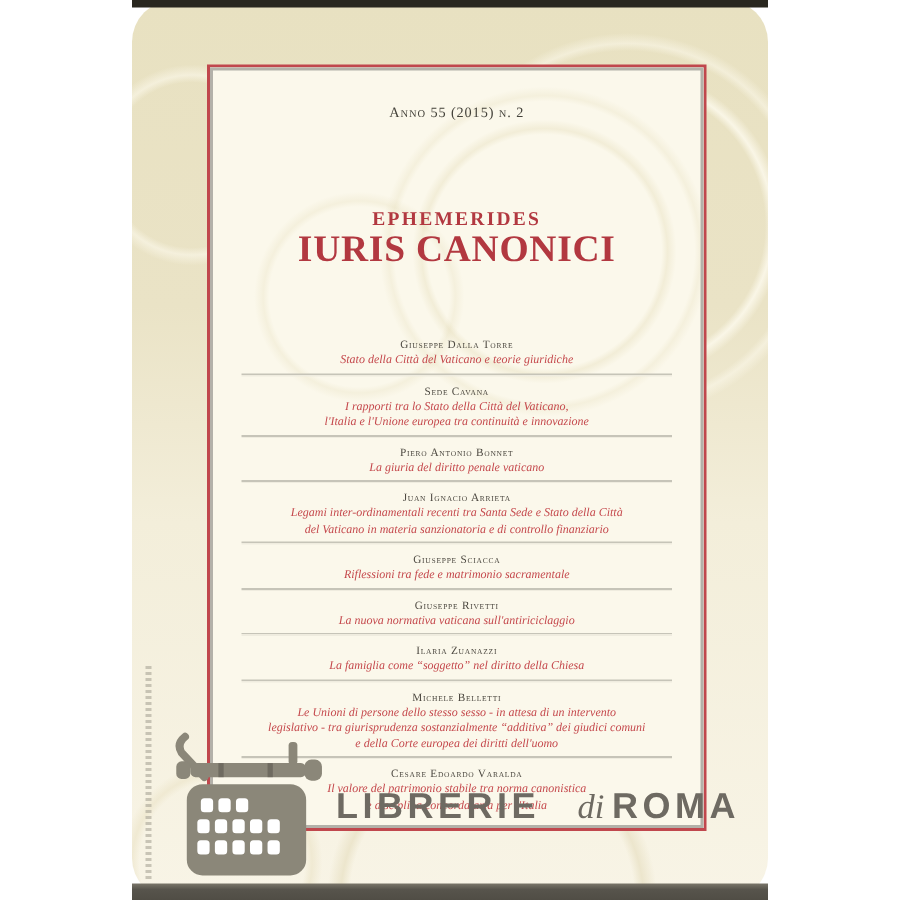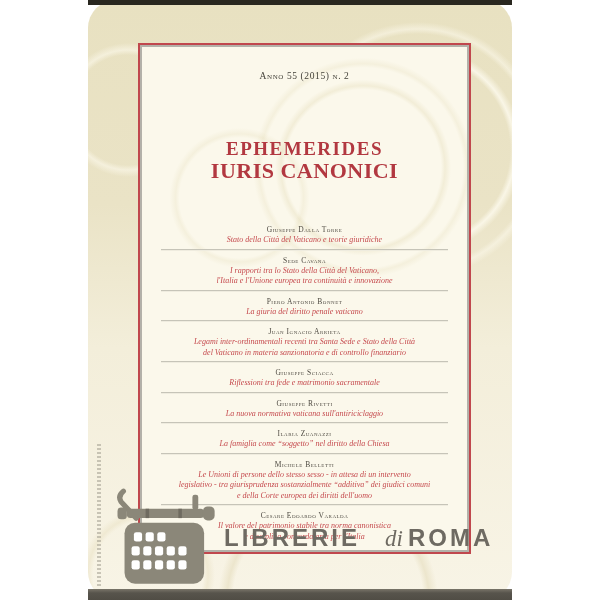--- a/index.html
+++ b/index.html
@@ -27,22 +27,22 @@
   .frame-inner{position:absolute;inset:0;border:2px solid #b3b1a9;background:#fbf8eb;}
   .frame-inner::before{content:"";position:absolute;inset:0;pointer-events:none;
     background-image:
       radial-gradient(circle at 68% 24%, rgba(222,212,170,0) 78px, rgba(222,212,170,.30) 82px, rgba(222,212,170,0) 88px, rgba(222,212,170,0) 100px, rgba(222,212,170,.22) 104px, rgba(222,212,170,0) 110px),
       radial-gradient(circle at 30% 30%, rgba(222,212,170,0) 60px, rgba(222,212,170,.22) 64px, rgba(222,212,170,0) 70px);}
 
   .inner-content{position:relative;width:100%;height:100%;}
   .issue-label{position:absolute;top:24px;width:100%;text-align:center;
     font-size:9.5px;font-variant:small-caps;letter-spacing:.6px;color:#44423a;}
   .journal-title{position:absolute;top:92px;width:100%;text-align:center;color:#b23840;line-height:1;}
-  .jt1{font-size:19px;font-weight:bold;letter-spacing:1.5px;}
-  .jt2{font-size:22px;font-weight:bold;letter-spacing:.5px;margin-top:2px;}
+  .jt1{font-size:13px;font-weight:bold;letter-spacing:1.5px;}
+  .jt2{font-size:25px;font-weight:bold;letter-spacing:.5px;margin-top:2px;}
 
   .toc{position:absolute;top:177px;left:10px;right:10px;text-align:center;}
   .toc-entry{margin:0;}
   .toc-author{font-variant:small-caps;font-size:7.5px;letter-spacing:.5px;color:#4e4a42;line-height:11px;}
   .toc-title{font-style:italic;font-size:8px;color:#c5494d;line-height:10.5px;}
   .toc-sep{height:2px;width:94%;margin:3px auto 4px auto;
     background:linear-gradient(180deg,#c6c4b8 0 1px,#efecdf 1px 2px);}
 
   
   .watermark{position:absolute;left:0;top:0;width:600px;height:600px;pointer-events:none;}

